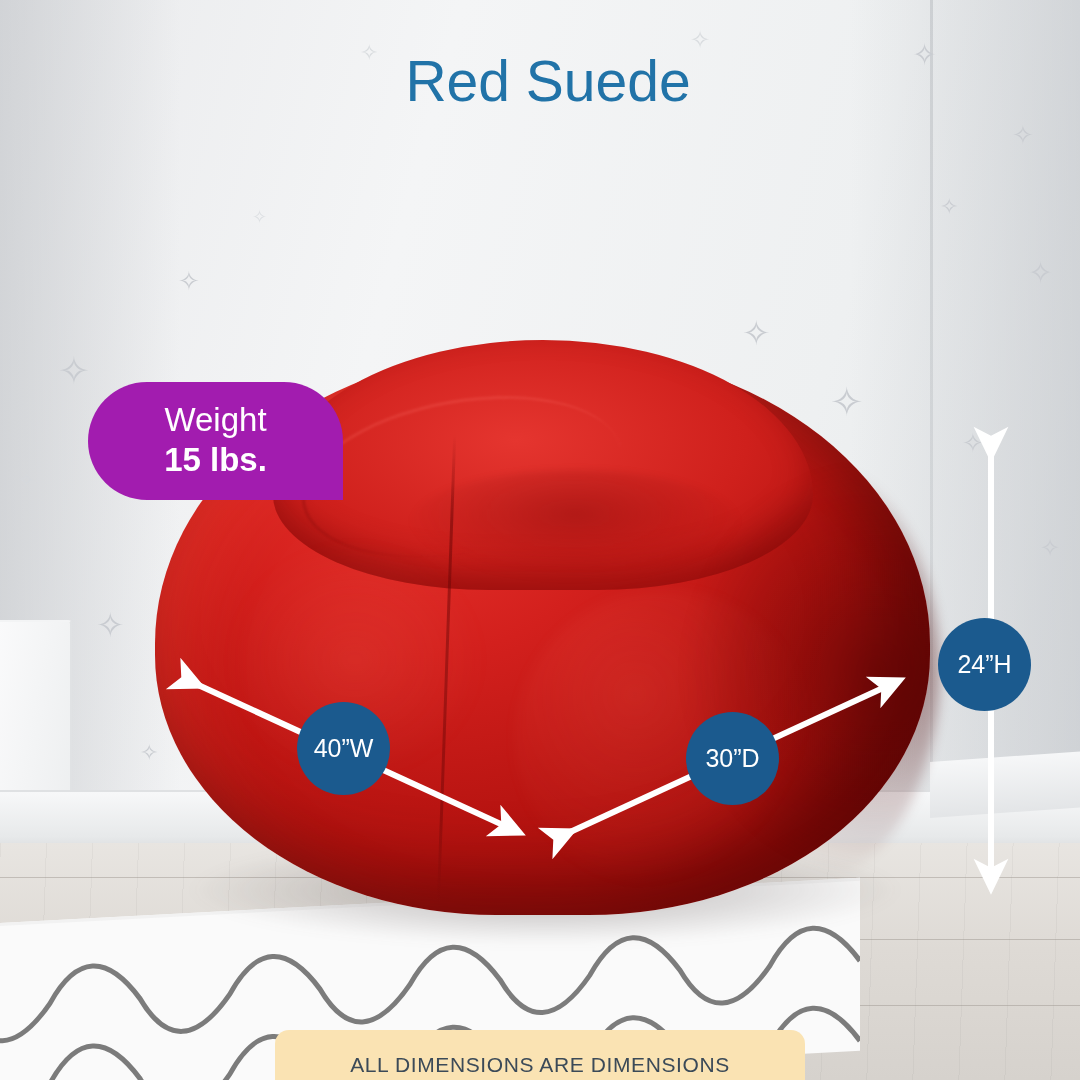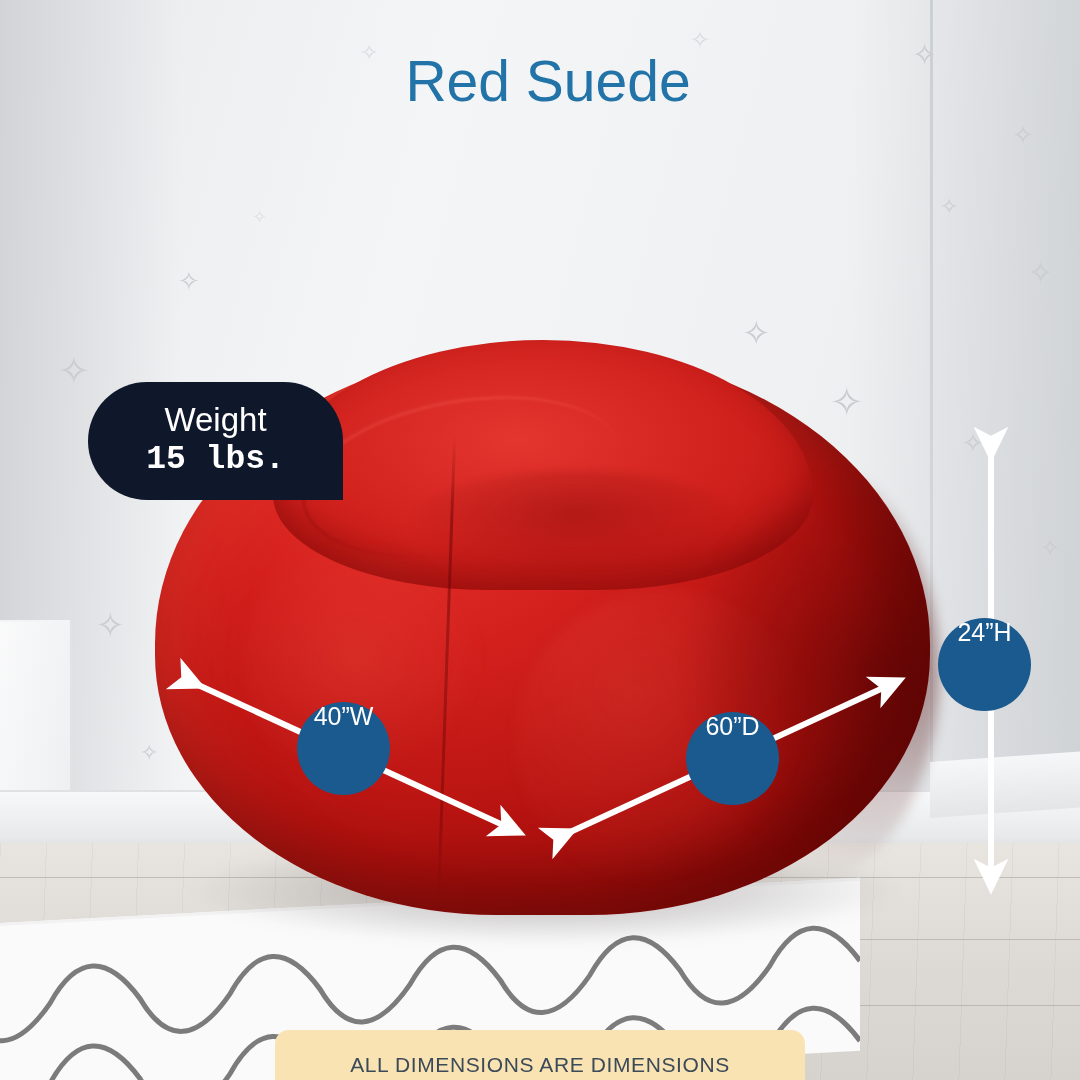--- a/index.html
+++ b/index.html
@@ -214,48 +214,47 @@
     color: #2173a8;
     font-weight: 400;
     margin-left: 16px;
   }
 
   
   .weight-badge {
     position: absolute;
     left: 88px; top: 382px;
     width: 255px; height: 118px;
-    background: #0f172a;
+    background: #a21caf;
     border-radius: 59px 59px 0 59px;
     color: #ffffff;
     display: flex;
     flex-direction: column;
     align-items: center;
     justify-content: center;
   }
   .weight-badge .w-label {
     font-size: 33px;
     font-weight: 400;
     line-height: 1.1;
   }
   .weight-badge .w-value {
     font-size: 33px;
     font-weight: 700;
     line-height: 1.25;
-    font-family: Liberation Mono, monospace;
   }
 
   
   .dim-circle {
     position: absolute;
     border-radius: 50%;
     background: #1b5a8e;
     color: #ffffff;
     display: flex;
-    align-items: flex-start;
+    align-items: center;
     justify-content: center;
     font-size: 25px;
     font-weight: 400;
   }
   #dim-w { left: 297px; top: 702px; width: 93px; height: 93px; }
   #dim-d { left: 686px; top: 712px; width: 93px; height: 93px; }
   #dim-h { left: 938px; top: 618px; width: 93px; height: 93px; }
 
   .arrows-svg {
     position: absolute;
@@ -365,21 +364,21 @@
 
   <div class="weight-badge">
     <span class="w-label">Weight</span>
     <span class="w-value">15 lbs.</span>
   </div>
 
   <div class="dim-circle" id="dim-w">
     <span>40”W</span>
   </div>
   <div class="dim-circle" id="dim-d">
-    <span>60”D</span>
+    <span>30”D</span>
   </div>
   <div class="dim-circle" id="dim-h">
     <span>24”H</span>
   </div>
 
   <div class="footer-banner">
     <span>ALL DIMENSIONS ARE DIMENSIONS</span>
   </div>
 
 </div>

